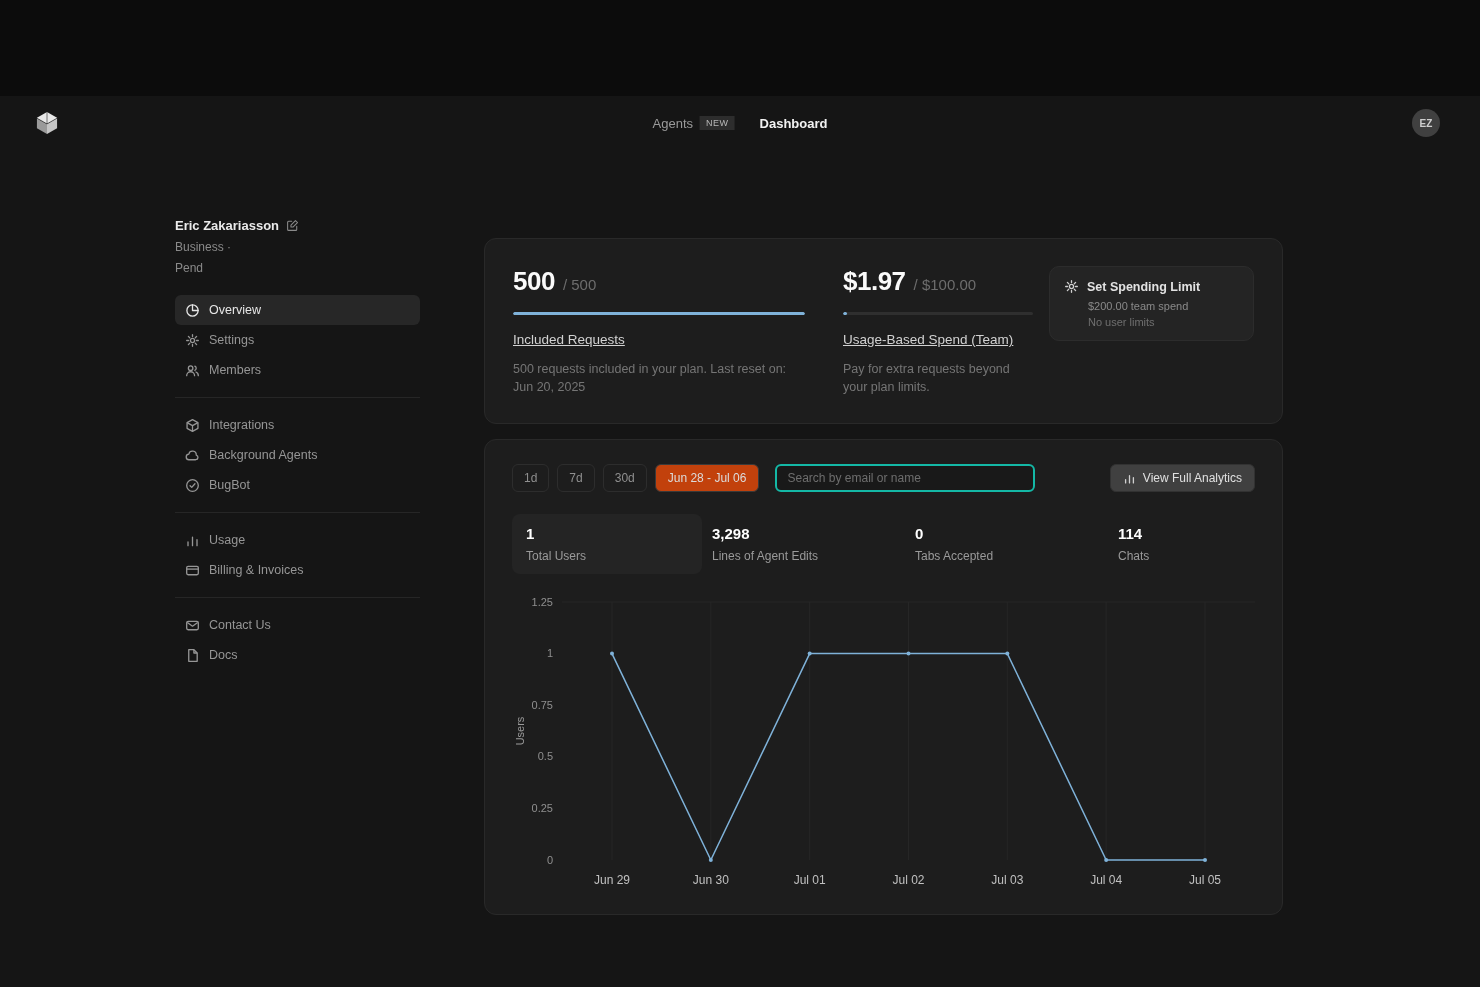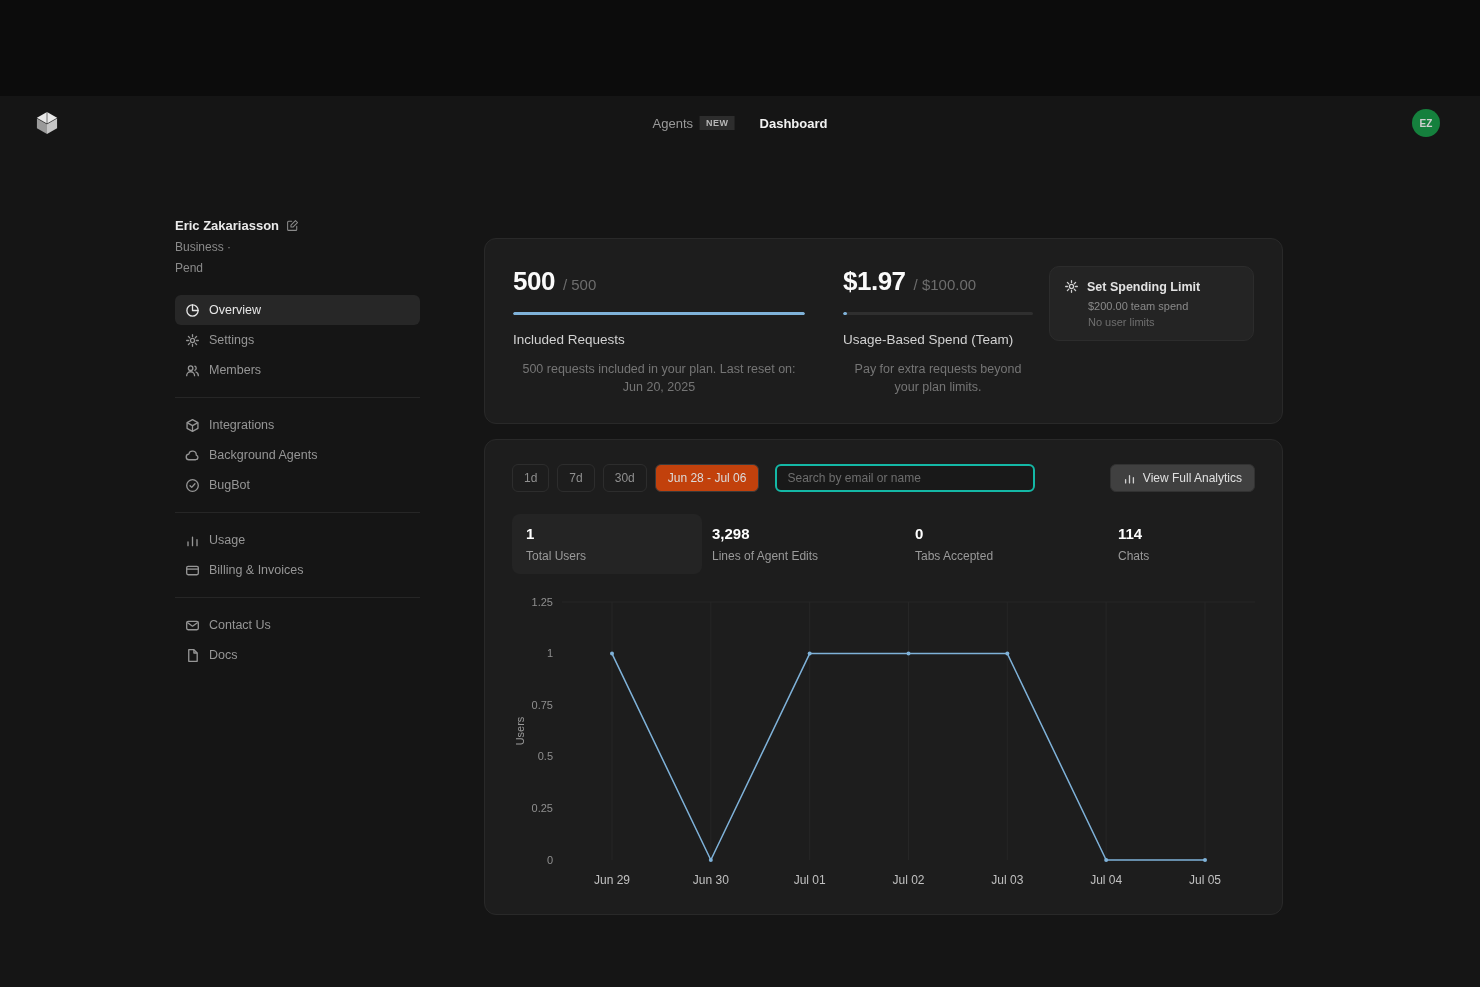--- a/index.html
+++ b/index.html
@@ -12,22 +12,22 @@
     overflow:hidden;
   }
   .top-band { position:absolute; top:0; left:0; right:0; height:96px; background:#0c0c0c; }
 
   
   .app-header { position:absolute; top:96px; left:0; right:0; height:54px; display:flex; align-items:center; padding:0 40px 0 36px; }
   .logo { width:24px; height:24px; display:flex; align-items:center; cursor:pointer; }
   .center-nav { position:absolute; left:50%; transform:translateX(-50%); display:flex; align-items:center; gap:25px; }
   .nav-link { font-size:13px; color:#9a9a9a; display:flex; align-items:center; gap:7px; cursor:pointer; }
   .nav-link.current { color:#f2f2f2; font-weight:700; }
-  .badge-new { background:#2d2d2d; color:#b8b8b8; font-size:9px; font-weight:700; letter-spacing:.5px; padding:2px 6px; border-radius:0; }
-  .avatar { margin-left:auto; width:28px; height:28px; border-radius:50%; background:#15803d; color:#cfcfcf; font-size:10px; font-weight:700; display:flex; align-items:center; justify-content:center; cursor:pointer; }
+  .badge-new { background:#2d2d2d; color:#b8b8b8; font-size:9px; font-weight:400; letter-spacing:.5px; padding:2px 6px; border-radius:0; }
+  .avatar { margin-left:auto; width:28px; height:28px; border-radius:50%; background:#404040; color:#cfcfcf; font-size:10px; font-weight:700; display:flex; align-items:center; justify-content:center; cursor:pointer; }
 
   
   .content { position:absolute; top:150px; left:0; right:0; bottom:0; display:flex; padding:68px 0 10px 175px; }
   .sidebar { width:245px; flex:none; }
   .main { width:799px; flex:none; margin-left:64px; }
 
   
   .user-name { font-size:13px; font-weight:700; color:#eaeaea; display:flex; align-items:center; gap:7px; }
   .edit-icon { display:flex; cursor:pointer; }
   .user-plan, .user-status { font-size:12px; color:#8a8a8a; margin-top:7px; }
@@ -41,22 +41,22 @@
   
   .card { background:#1d1d1d; border:1px solid #292929; border-radius:12px; }
   .stats-card { display:flex; padding:27px 28px; margin-bottom:15px;margin-top:20px; }
   .stat-col-1 { width:292px; flex:none; }
   .stat-col-2 { width:190px; flex:none; margin-left:38px; }
   .stat-value-row { display:flex; align-items:baseline; gap:8px; }
   .stat-value { font-size:26px; font-weight:700; color:#fafafa; letter-spacing:-0.5px; }
   .stat-total { font-size:15px; color:#6d6d6d; }
   .progress-track { height:3px; background:#2f2f2f; border-radius:2px; margin-top:15px; overflow:hidden; }
   .progress-fill { height:100%; background:#7fb2d9; border-radius:2px; }
-  .stat-title { margin-top:17px; font-size:13.5px; color:#d2d2d2; }
-  .stat-desc { margin-top:13px; font-size:12.5px; color:#757575; line-height:1.45;text-align:center; }
+  .stat-title { margin-top:17px; font-size:13.5px; color:#d2d2d2;text-decoration:underline; }
+  .stat-desc { margin-top:13px; font-size:12.5px; color:#757575; line-height:1.45; }
 
   .limit-box { margin-left:auto; width:205px; background:#242424; border:1px solid #2c2c2c; border-radius:10px; padding:12px 14px; align-self:flex-start; cursor:pointer; }
   .limit-title-row { display:flex; align-items:center; gap:8px; font-size:12.5px; font-weight:700; color:#e2e2e2; }
   .limit-line-1 { font-size:11px; color:#8a8a8a; margin-top:6px; margin-left:24px; }
   .limit-line-2 { font-size:11px; color:#6f6f6f; margin-top:4px; margin-left:24px; }
 
   
   .analytics-card { padding:24px 27px 20px; }
   .filters { display:flex; align-items:center; gap:8px; }
   .chip { height:28px; padding:0 11px; display:flex; align-items:center; border:1px solid #2d2d2d; background:#1d1d1d; border-radius:6px; color:#8f8f8f; font-size:12px; cursor:pointer; }

